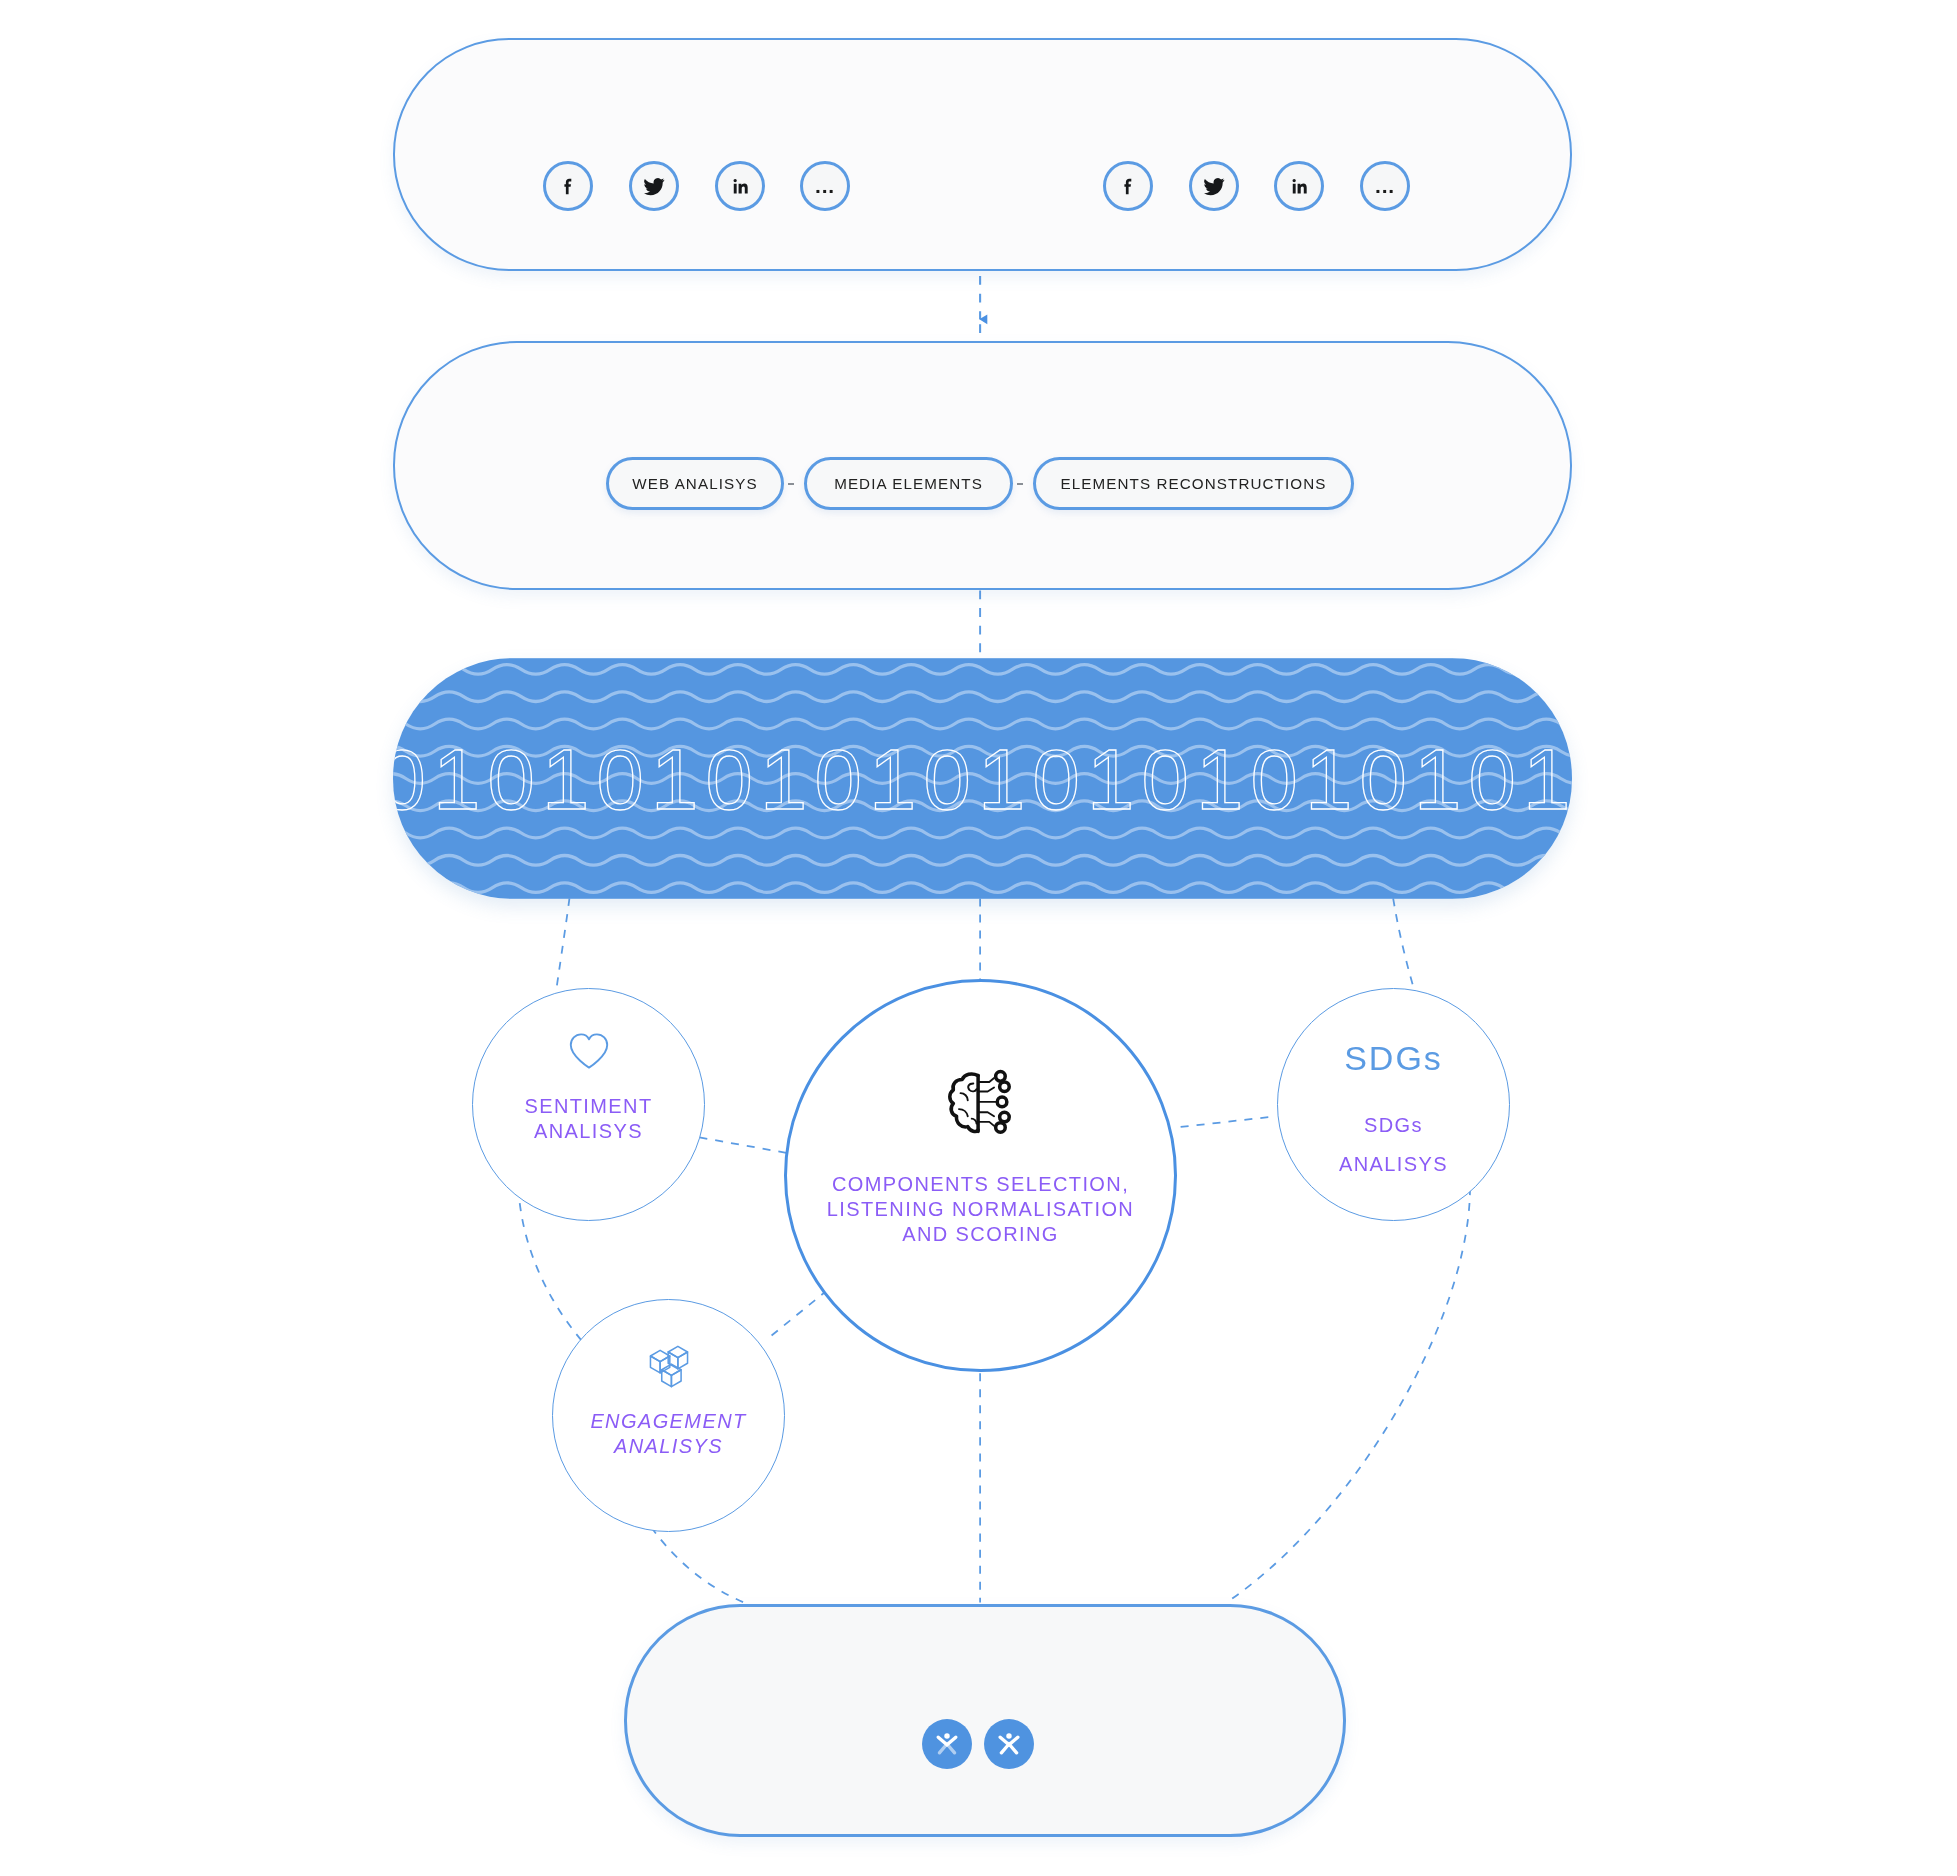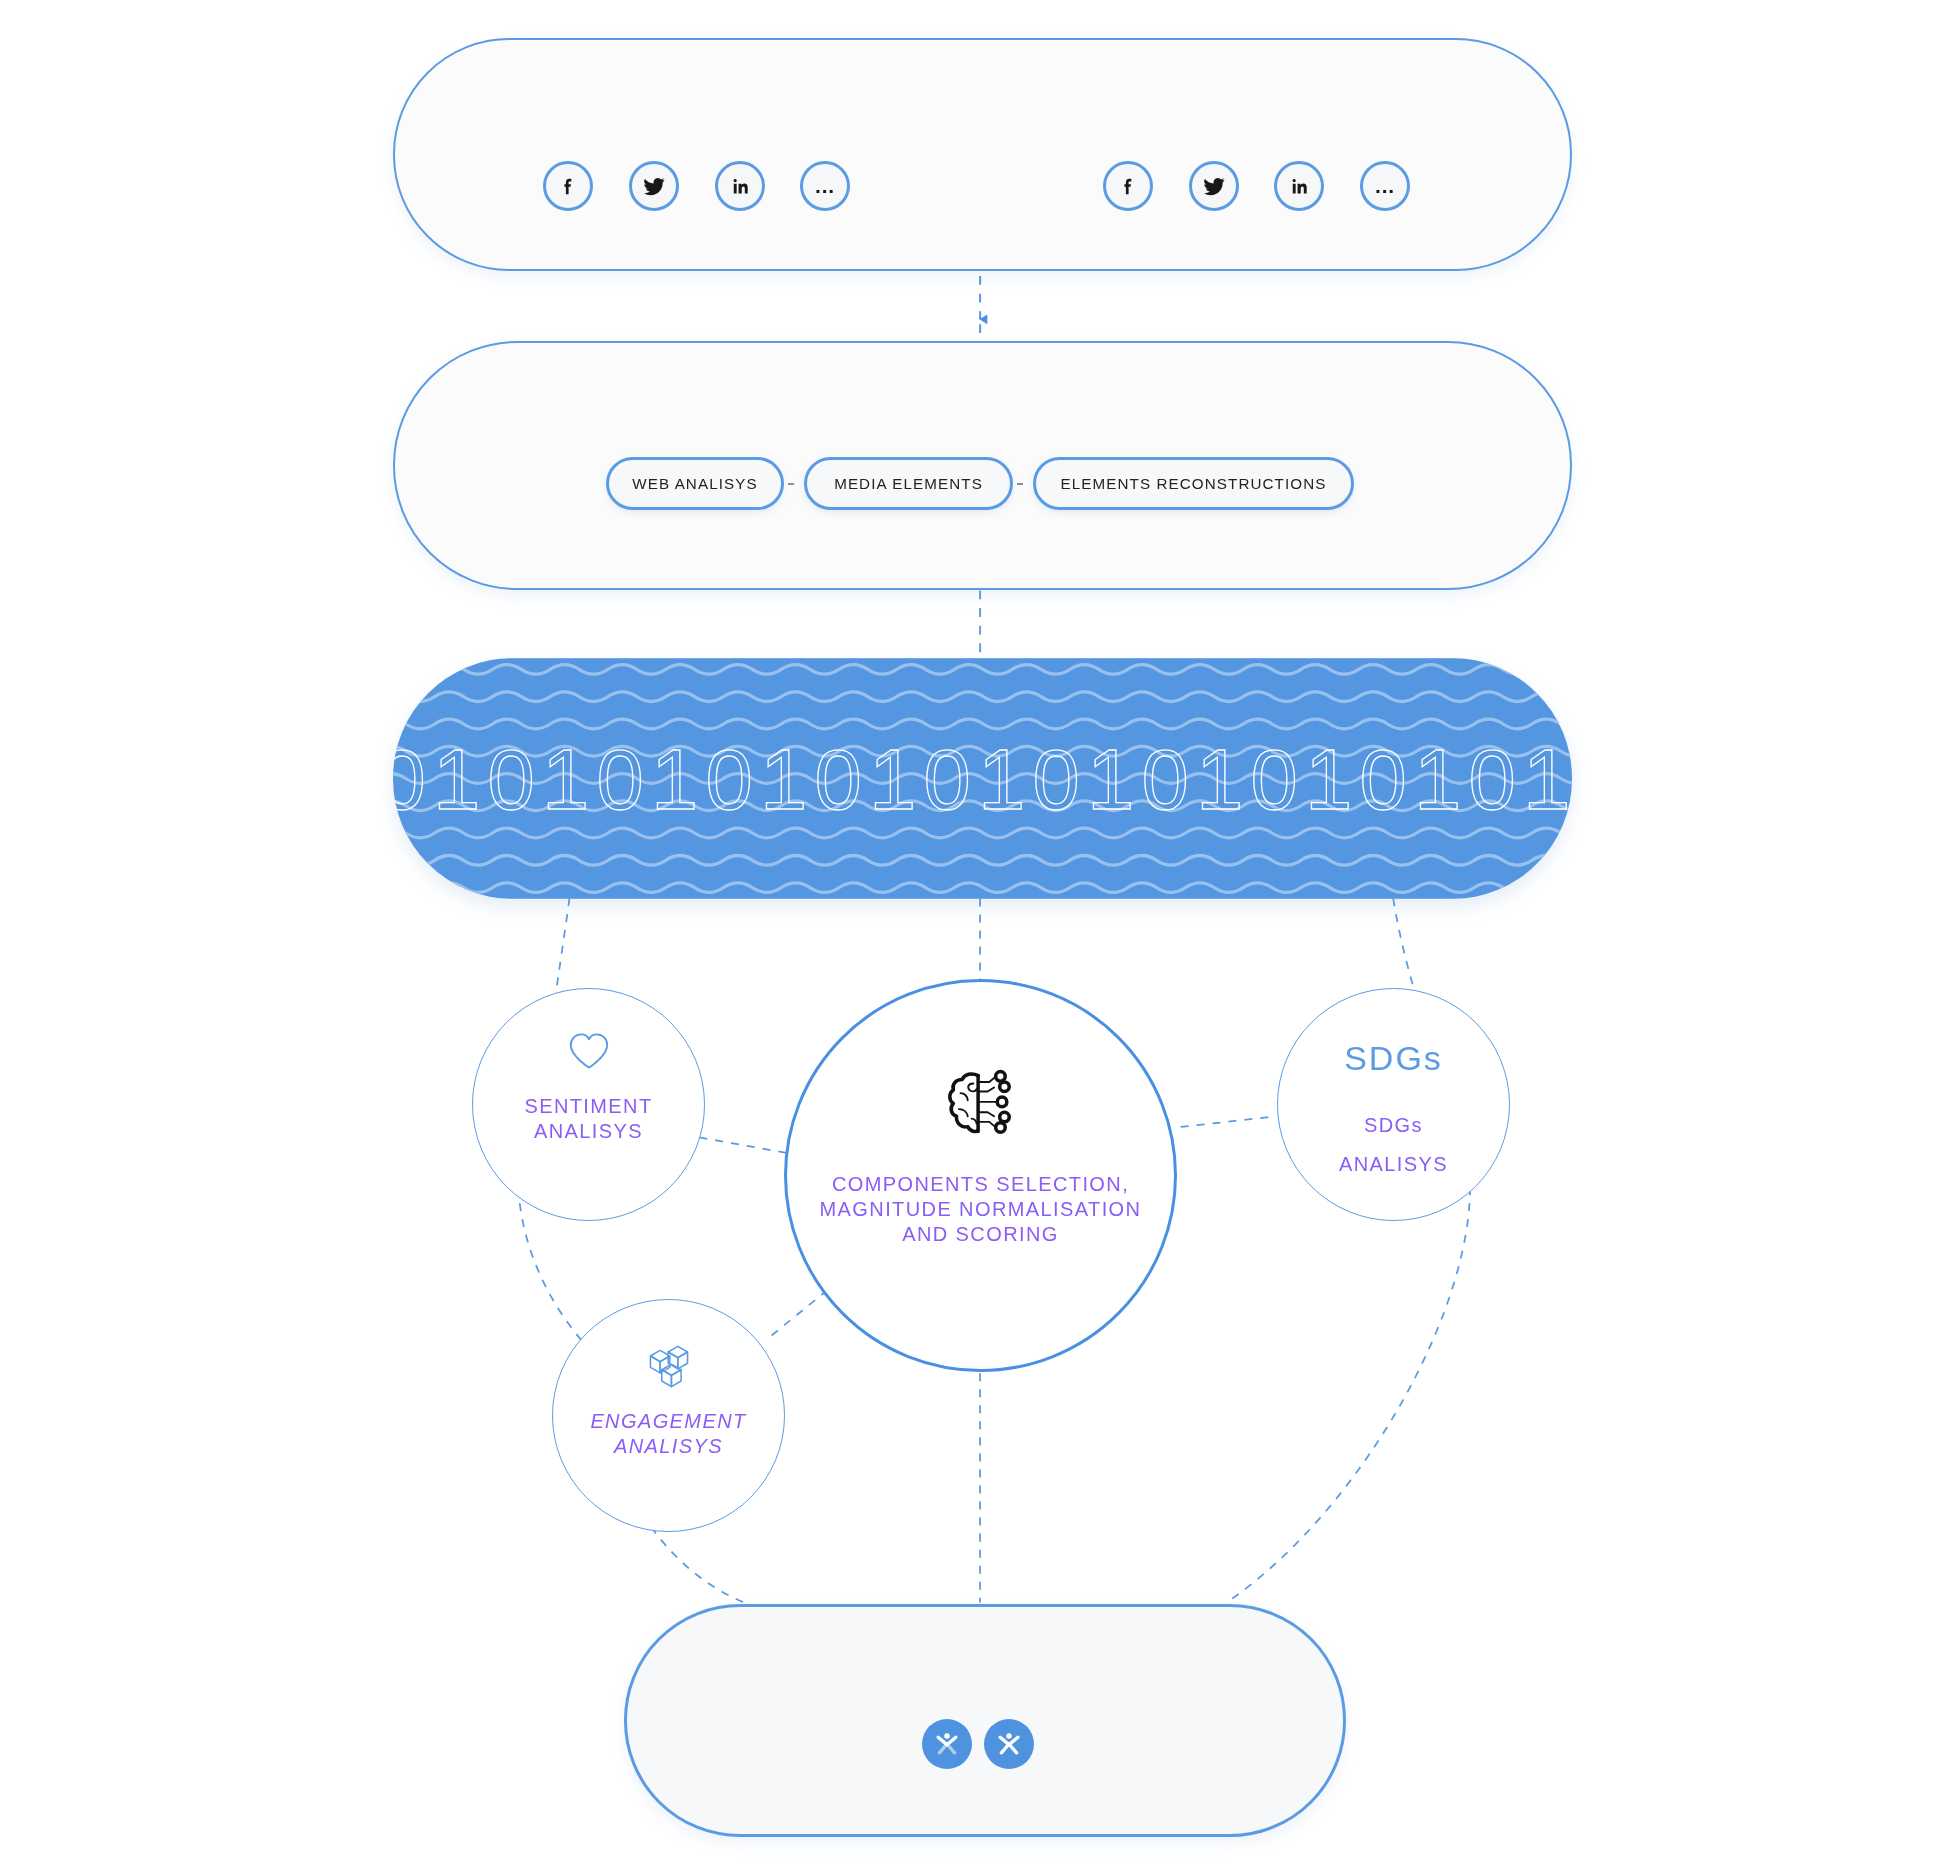--- a/index.html
+++ b/index.html
@@ -248,21 +248,21 @@
         <path d="M44 66 L58 66 L64 71" stroke-width="2.3"></path>
 
         <circle cx="72" cy="9" r="6"></circle>
         <circle cx="77" cy="22" r="6"></circle>
         <circle cx="74" cy="41" r="6"></circle>
         <circle cx="77" cy="60" r="6"></circle>
         <circle cx="72" cy="73" r="6"></circle>
       </svg>
     </div>
     <div class="clabel" style="margin-top:34px">COMPONENTS SELECTION,</div>
-    <div class="clabel">MAGNITUDE NORMALISATION</div>
+    <div class="clabel">LISTENING NORMALISATION</div>
     <div class="clabel">AND SCORING</div>
   </div>
 
   <div class="panel" id="apiPanel"></div>
   <div class="grp-title" id="t-api">FAIR INDEX API</div>
 
   <div class="abtn" id="ab1">
     <svg width="24" height="26" viewBox="0 0 30 32">
       <circle cx="15" cy="6" r="3.4" fill="#ffffff"></circle>
       <path d="M4 7.5 L15 17 L26 7.5" fill="none" stroke="#ffffff" stroke-width="4.2" stroke-linecap="round"></path>

